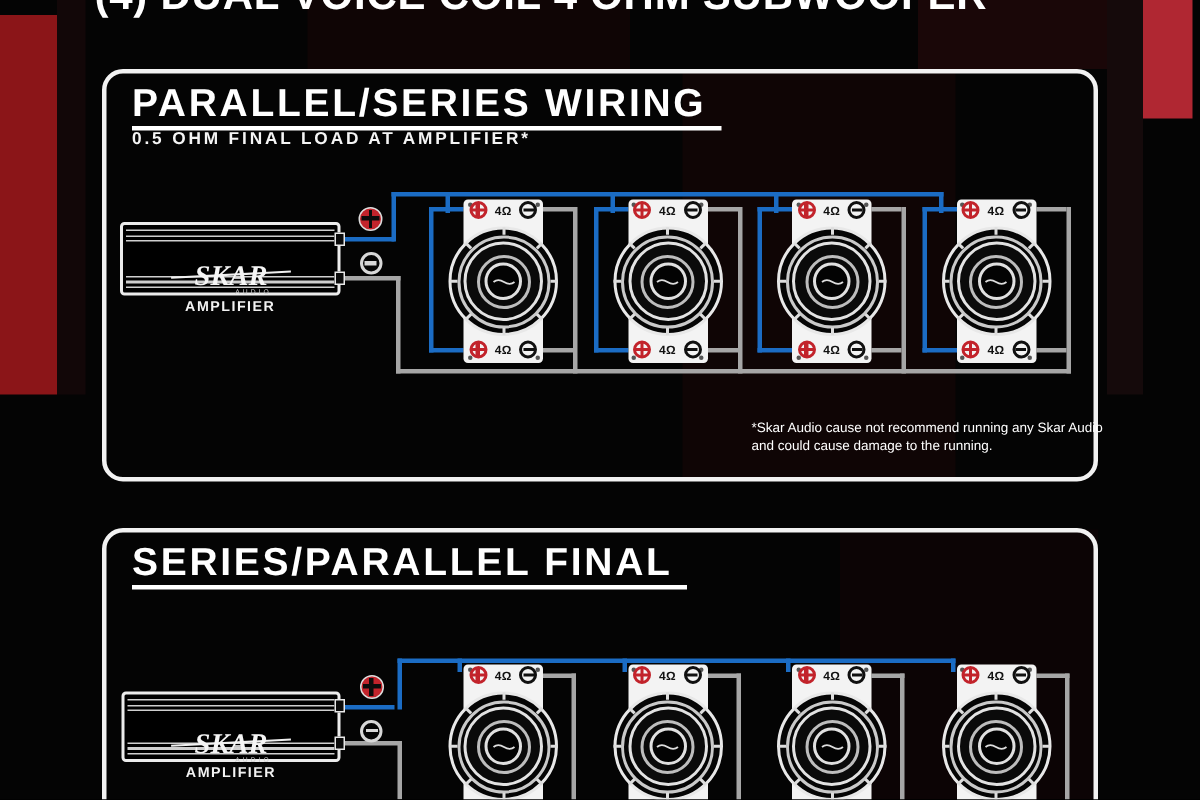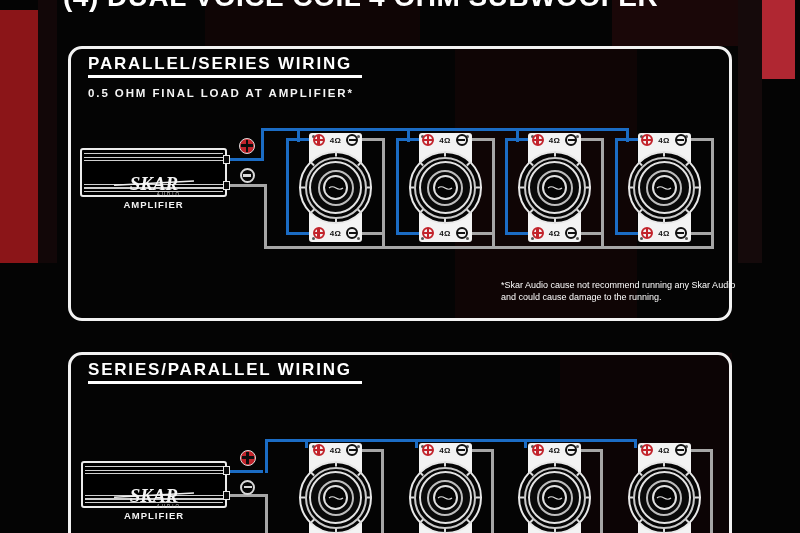--- a/index.html
+++ b/index.html
@@ -6,21 +6,21 @@
   #stage{position:relative;width:800px;height:533px;background:#040404;overflow:hidden;
          font-family:"Liberation Sans",sans-serif;color:#fff;}
   
   .decor{position:absolute;}
   
   .main-title{position:absolute;left:63px;top:-19px;font-size:28px;font-weight:bold;
               letter-spacing:.5px;white-space:nowrap;color:#fff;}
   
   .panel{position:absolute;border:3px solid #f2f2f2;border-radius:14px;background:transparent;box-sizing:border-box;}
   .ptitle{position:absolute;font-weight:bold;color:#fff;white-space:nowrap;}
-  .ptitle .t{font-size:17px;letter-spacing:1.8px;border-bottom:3.5px solid #fff;
+  .ptitle .t{font-size:26px;letter-spacing:1.8px;border-bottom:3.5px solid #fff;
              padding:0 10px 2px 0;display:inline-block;line-height:1.05;}
   .psub{position:absolute;font-size:11.5px;font-weight:bold;letter-spacing:1.9px;color:#f5f5f5;white-space:nowrap;}
   .note{position:absolute;font-size:9px;line-height:1.34;color:#fff;}
   
   .wire{position:absolute;}
   .wire.blue{background:#1b6cc4;}
   .wire.gray{background:#a6a6a6;}
   
   .sub{position:absolute;width:53px;height:109px;}
   .plate{position:absolute;left:0;top:0;width:100%;height:100%;background:#f3f3f3;border-radius:3px;}
@@ -458,16 +458,16 @@
     <span class="t">PARALLEL/SERIES WIRING</span>
   </div>
   <div class="psub" style="left:88px;top:87px">0.5 OHM FINAL LOAD AT AMPLIFIER*</div>
   <div class="note" style="left:501px;top:279px;width:240px">
     <div>*Skar Audio cause not recommend running any Skar Audio</div>
     <div>and could cause damage to the running.</div>
   </div>
 
   <div class="panel" style="left:68px;top:352px;width:664px;height:200px"></div>
   <div class="ptitle" style="left:88px;top:361px">
-    <span class="t">SERIES/PARALLEL WIRING</span>
+    <span class="t">SERIES/PARALLEL FINAL</span>
   </div>
 
 </div>
 
 </body></html>

